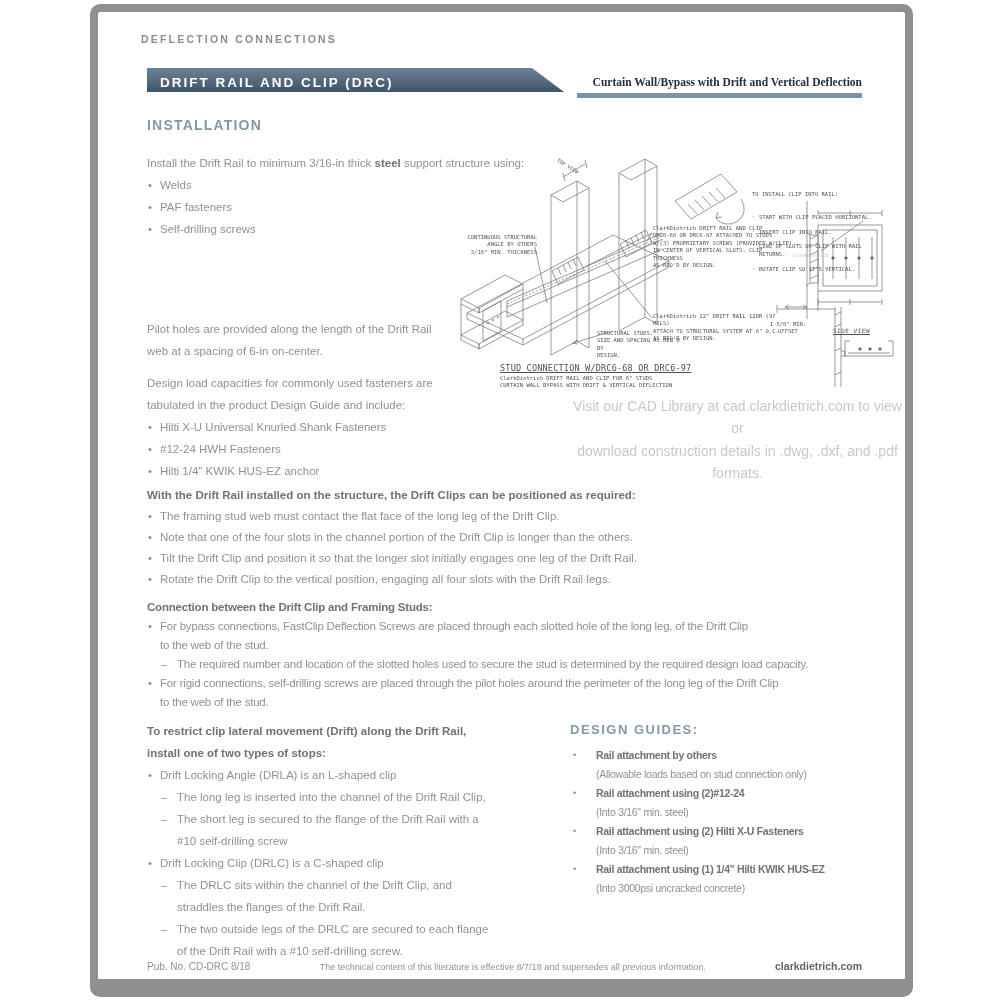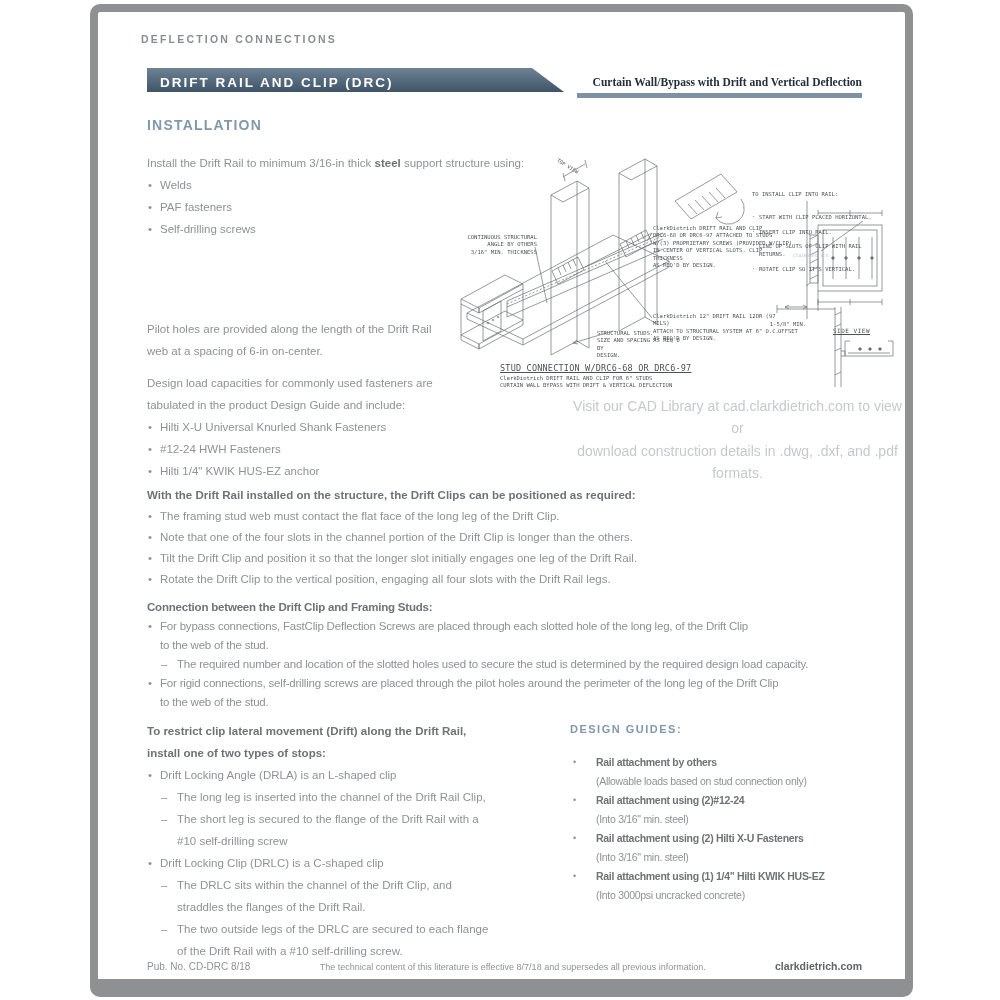--- a/index.html
+++ b/index.html
@@ -32,22 +32,22 @@
   .bold-head{font-weight:700;color:var(--bold-gray);}
   ul.bullets{list-style:none;}
   .bullets li{position:relative;padding-left:13px;}
   .bullets li::before{content:"•";position:absolute;left:1px;}
   .dash{padding-left:30px !important;}
   .dash::before{content:"–" !important;left:14px !important;}
   .sec-pos{width:722px;line-height:21px;}
   .sec-con{width:726px;line-height:19px;letter-spacing:-0.2px;}
   .stops{width:412px;line-height:22px;}
   .guides{left:472px;width:300px;font-size:10.5px;line-height:19px;letter-spacing:-0.3px;}
-  .guides-heading{font-size:11px;font-weight:700;letter-spacing:1.5px;color:var(--heading-blue);
-    margin-bottom:14px;}
+  .guides-heading{font-size:13px;font-weight:700;letter-spacing:1.5px;color:var(--heading-blue);
+    margin-bottom:7px;}
   .g-intro{font-weight:700;color:var(--bold-gray);line-height:24px;margin-bottom:-3px;}
   .g-item{position:relative;padding-left:26px;}
   .g-item::before{content:"•";position:absolute;left:3px;font-size:9px;}
   .g-main{font-weight:700;color:var(--bold-gray);}
   .footer{left:49px;top:948px;width:715px;display:flex;align-items:baseline;
     justify-content:space-between;color:#8f9395;}
   .footer .pub{font-size:10px;}
   .footer .notice{font-size:9px;}
   .footer .site{font-size:10.5px;font-weight:700;color:#5f6466;}
   

